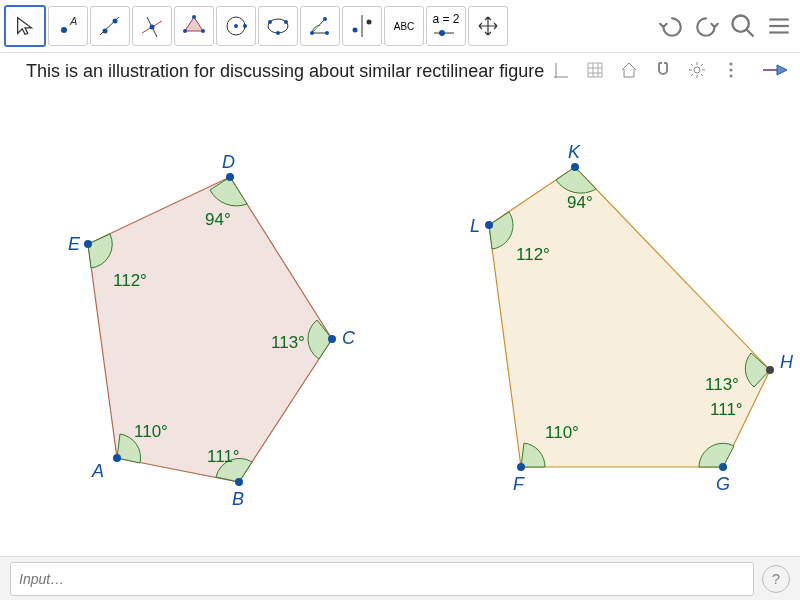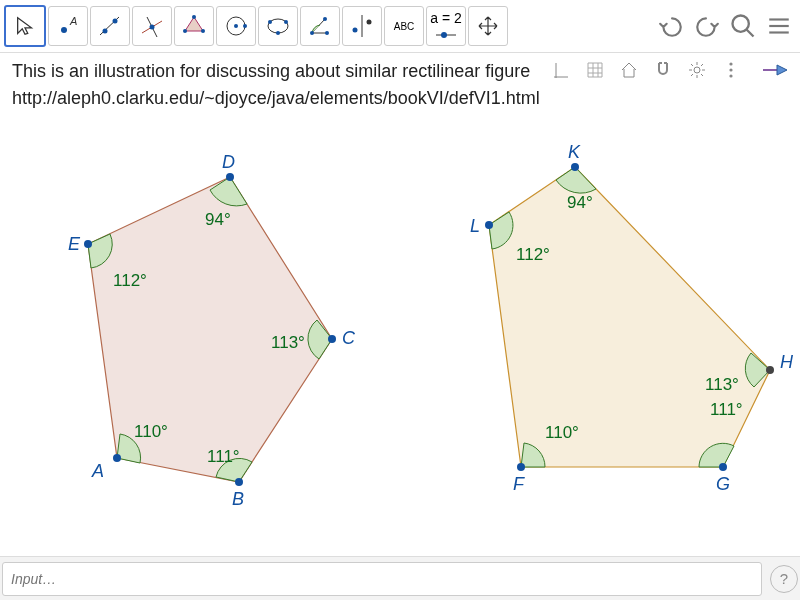--- a/index.html
+++ b/index.html
@@ -2,25 +2,25 @@
 <html><head>
 <meta charset="utf-8">
 <style>
   html,body{margin:0;padding:0;width:800px;height:600px;font-family:Arial,Helvetica,sans-serif;background:#fff;overflow:hidden}
   .toolbar{display:flex;align-items:center;height:48px;border-bottom:1px solid #ddd;padding:2px 4px;gap:2px}
   .tool{width:38px;height:38px;border:1px solid #ccc;border-radius:3px;display:flex;align-items:center;justify-content:center;background:#fff;position:relative}
   .tool.selected{border:2px solid #3b6fcf}
   .spacer{flex:1}
   .rtool{width:34px;height:34px;display:flex;align-items:center;justify-content:center;color:#777}
   .rtool svg{stroke:#777;fill:none;stroke-width:2}
-  .caption{position:absolute;left:12px;top:58px;font-size:18px;color:#222;line-height:1.5}
+  .caption{position:absolute;left:26px;top:58px;font-size:18px;color:#222;line-height:1.5}
   .canvas{position:absolute;left:0;top:50px;width:800px;height:495px}
   .secondary{position:absolute;right:8px;top:55px;display:flex;gap:0}
   .sbtn{width:34px;height:30px;display:flex;align-items:center;justify-content:center;color:#777}
-  .inputbar{position:absolute;left:0;bottom:0;width:800px;height:44px;border-top:1px solid #ddd;background:#f3f3f3;display:flex;align-items:center;padding:6px 2px;box-sizing:border-box;gap:8px}
+  .inputbar{position:absolute;left:0;bottom:0;width:800px;height:44px;border-top:1px solid #ddd;background:#f3f3f3;display:flex;align-items:center;padding:6px 10px;box-sizing:border-box;gap:8px}
   .inputbar input{flex:1;height:28px;border:1px solid #ccc;border-radius:3px;padding:2px 8px;font-size:14px;color:#444;font-style:italic}
   .help{width:26px;height:26px;border:1px solid #bbb;border-radius:50%;display:flex;align-items:center;justify-content:center;color:#888;font-size:15px}
   .pt-label{font-size:18px;fill:#1150a0;font-family:Arial;font-style:italic}
   .angle-label{font-size:17px;fill:#0b6b1e;font-family:Arial}
   .angle-arc{fill:#cde5c1;stroke:#3a7a2a;stroke-width:1}
   .poly1{fill:#f1e3df;stroke:#b36a4e;stroke-width:1.2}
   .poly2{fill:#f7eedc;stroke:#c9912f;stroke-width:1.2}
   .v{fill:#1150a0}
   .vh{fill:#444}
 </style>
@@ -89,21 +89,21 @@
       <svg width="26" height="26">
         <line x1="13" y1="2" x2="13" y2="24" stroke="#333"></line>
         <circle cx="6" cy="17" r="2.5" fill="#1150a0"></circle>
         <circle cx="20" cy="9" r="2.5" fill="#333"></circle>
       </svg>
     </div>
   <div class="tool">
       <span style="font-size:10px">ABC</span>
     </div>
   <div class="tool">
-      <div style="font-size:14px;text-align:center"><div>a = 2</div><svg width="24" height="8">
+      <div style="font-size:12px;text-align:left"><div>a = 2</div><svg width="24" height="8">
           <line x1="2" y1="4" x2="22" y2="4" stroke="#333"></line>
           <circle cx="10" cy="4" r="3" fill="#1150a0"></circle>
         </svg></div>
     </div>
   <div class="tool">
       <svg width="22" height="22">
         <path d="M11 2 L11 20 M2 11 L20 11 M11 2 L8 5 M11 2 L14 5 M11 20 L8 17 M11 20 L14 17 M2 11 L5 8 M2 11 L5 14 M20 11 L17 8 M20 11 L17 14" stroke="#333" fill="none" stroke-width="1.2"></path>
       </svg>
     </div>
   <div class="spacer"></div>
@@ -170,21 +170,20 @@
   <div class="sbtn" style="margin-left:10px">
       <svg width="28" height="22">
         <line x1="2" y1="11" x2="16" y2="11" stroke="#8a5fa8" stroke-width="2"></line>
         <polygon points="16,6 26,11 16,16" fill="#5b8fd4" stroke="#2a5a9a"></polygon>
       </svg>
     </div>
 </div>
 
 <div class="caption">
   <div>This is an illustration for discussing about similar rectilinear figure</div>
-  <div>http://aleph0.clarku.edu/~djoyce/java/elements/bookVI/defVI1.html</div>
 </div>
 
 <svg class="canvas" viewBox="0 0 800 495">
 
   <polygon class="poly1" points="117,408 239,432 332,289 230,127 88,194"></polygon>
 
   <path class="angle-arc" d="M117 408 L140 413 A24 24 0 0 0 120 384 Z"></path>
   <path class="angle-arc" d="M239 432 L216 427 A24 24 0 0 1 252 412 Z"></path>
   <path class="angle-arc" d="M332 289 L319 309 A24 24 0 0 1 317 270 Z"></path>
   <path class="angle-arc" d="M230 127 L247 154 A30 30 0 0 1 210 140 Z"></path>

